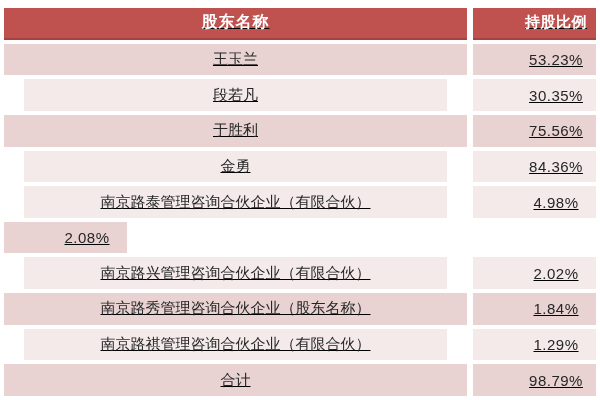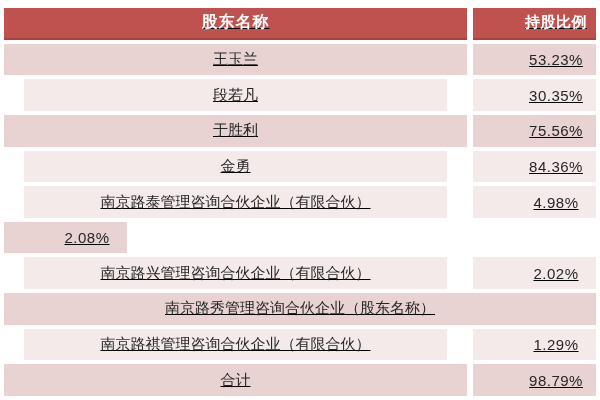--- a/index.html
+++ b/index.html
@@ -95,20 +95,21 @@
       <div class="cell ratio">2.08%</div>
     </div>
 
     <div class="row light">
       <div class="cell name">南京路兴管理咨询合伙企业（有限合伙）</div>
       <div class="cell ratio">2.02%</div>
     </div>
 
     <div class="row dark">
       <div class="cell name">南京路秀管理咨询合伙企业（股东名称）</div>
+      <div class="cell ratio">1.84%</div>
     </div>
 
     <div class="row light">
       <div class="cell name">南京路祺管理咨询合伙企业（有限合伙）</div>
       <div class="cell ratio">1.29%</div>
     </div>
 
     <div class="row dark">
       <div class="cell name">合计</div>
       <div class="cell ratio">98.79%</div>

